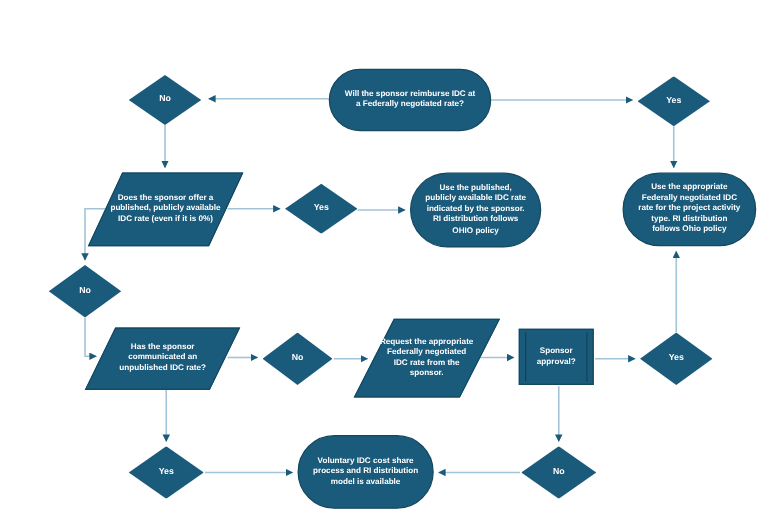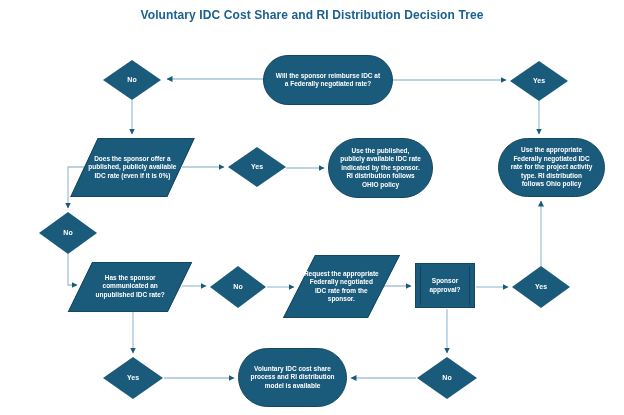--- a/index.html
+++ b/index.html
@@ -28,21 +28,20 @@
     position:absolute;inset:2px 4px;border-left:1px solid rgba(0,0,0,.28);
     border-right:1px solid rgba(0,0,0,.28);pointer-events:none;
   }
   svg.connectors{position:absolute;left:0;top:0;}
 </style>
 </head>
 <body>
 
 <div id="canvas">
 
-  <div class="title">Voluntary IDC Cost Share and RI Distribution Decision Tree</div>
 
   <svg class="connectors" width="624" height="415" viewBox="0 0 624 415">
     <defs>
       <marker id="ah" markerWidth="8" markerHeight="8" refX="5.5" refY="3" orient="auto" markerUnits="userSpaceOnUse">
         <path d="M0,0 L6,3 L0,6 Z" fill="#1a5a7b"></path>
       </marker>
     </defs>
     <g fill="none" stroke="#a3c4d8" stroke-width="1.3">
       <path d="M263,79 L167,79" marker-end="url(#ah)"></path>
       <path d="M393,80 L506,80" marker-end="url(#ah)"></path>

